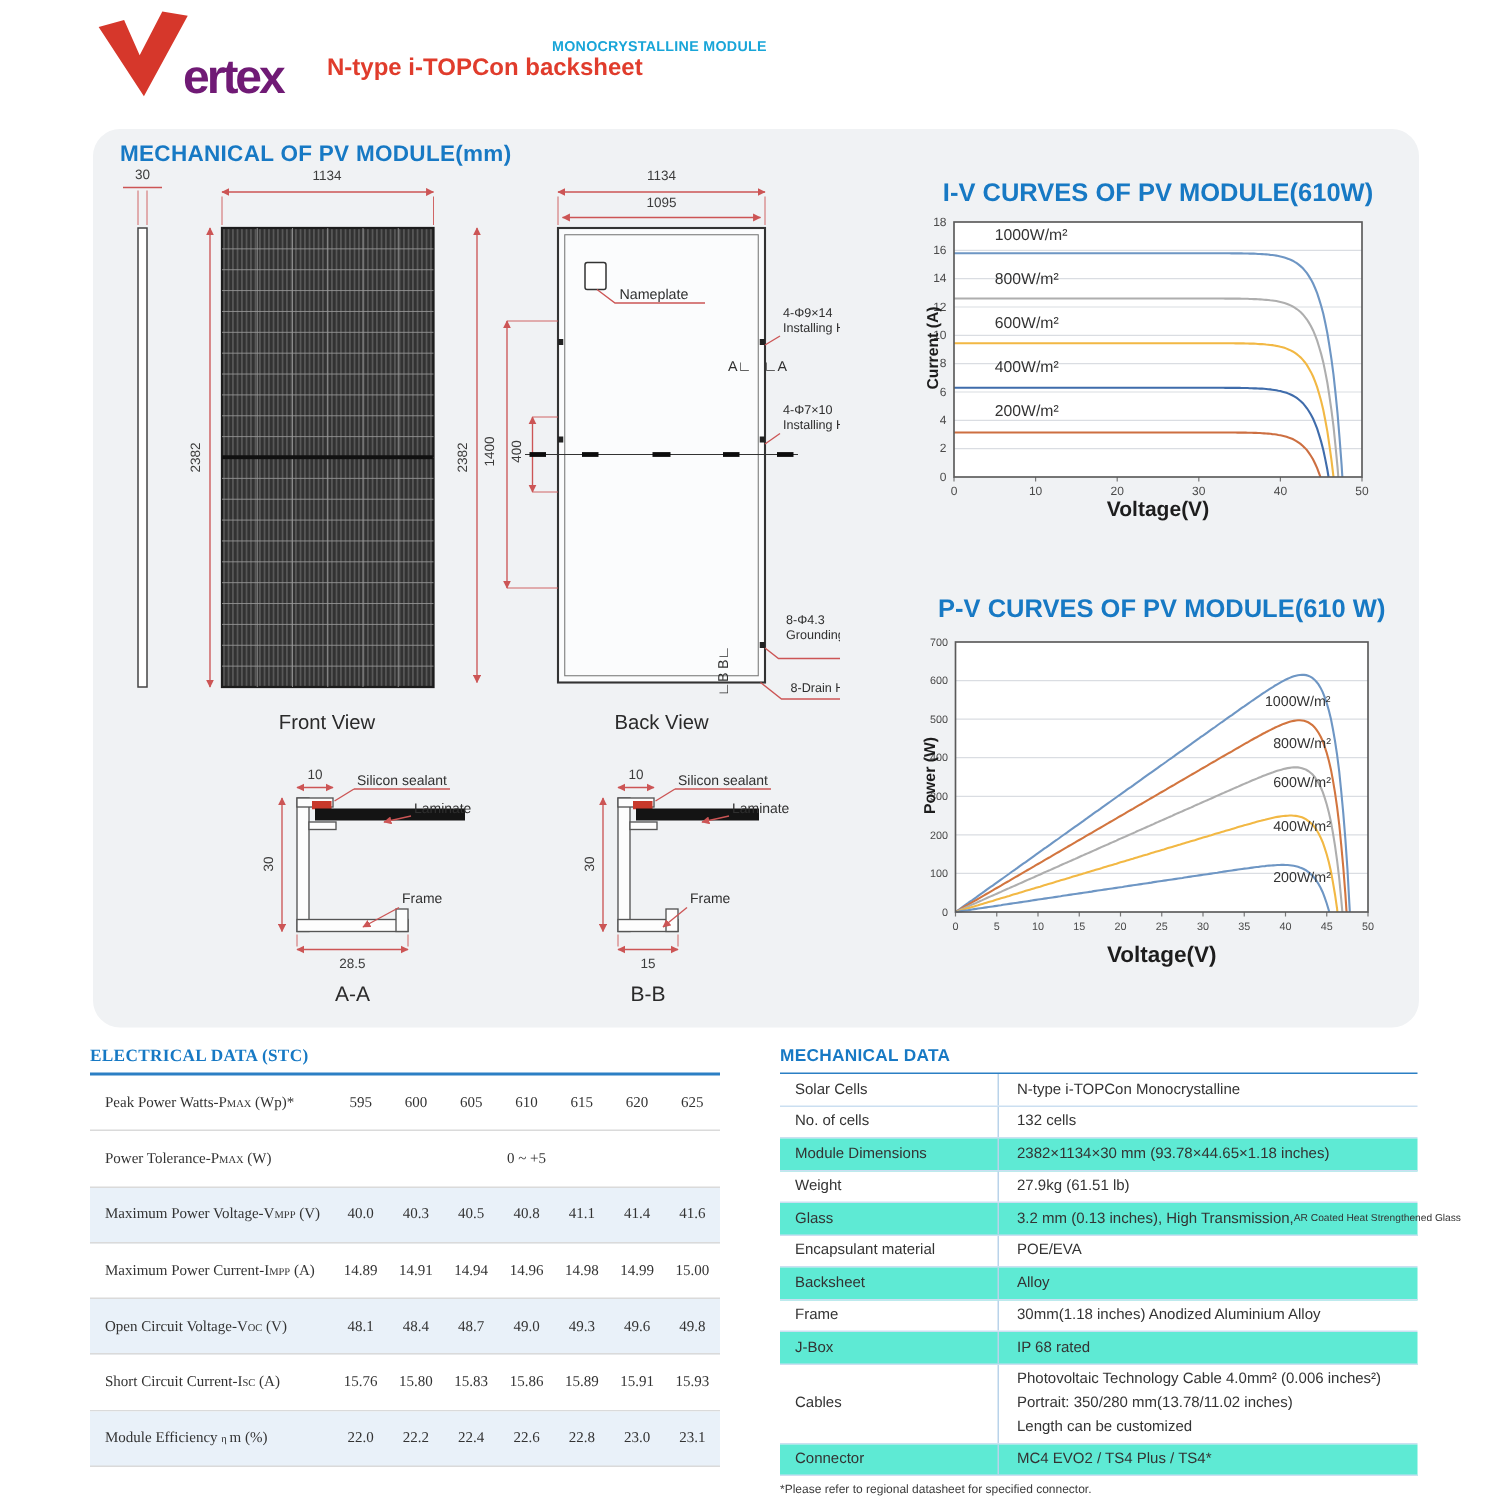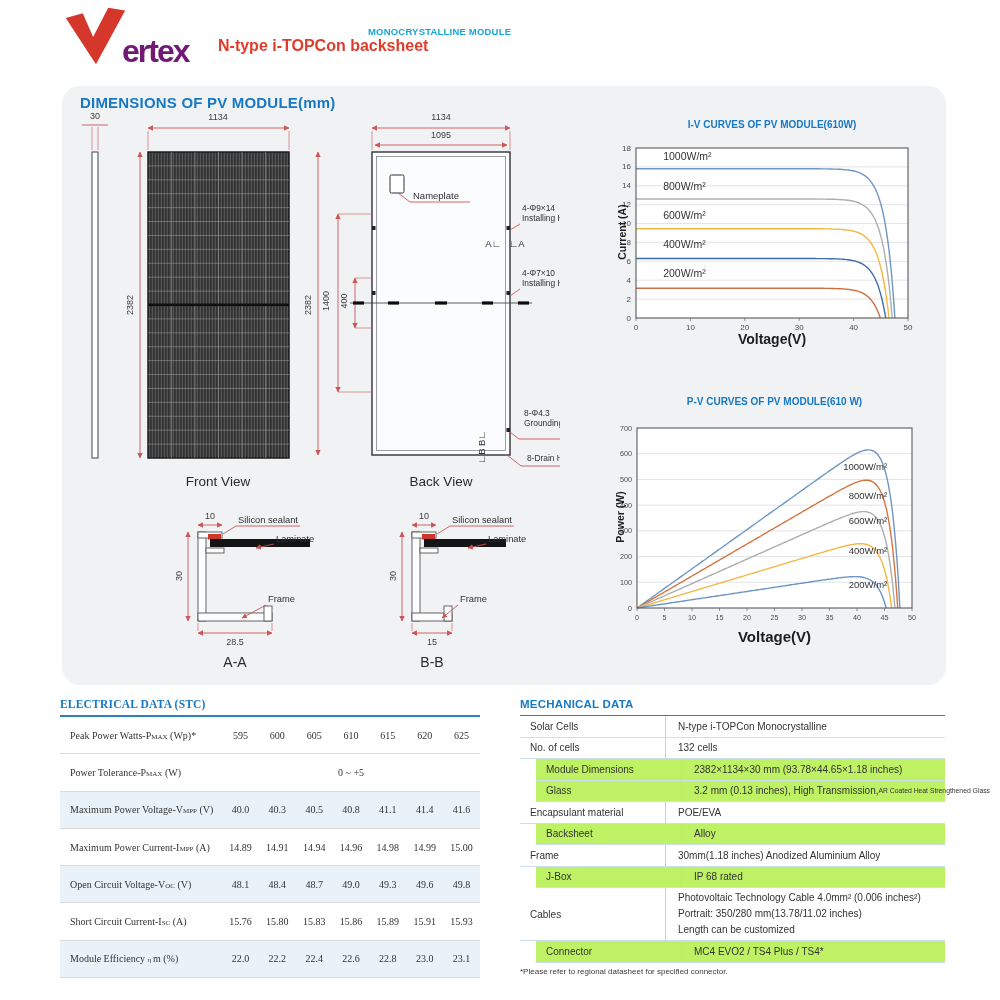--- a/index.html
+++ b/index.html
@@ -17,57 +17,57 @@
   svg{font-family:"Liberation Sans",sans-serif;}
   .dim{stroke:#cc5555;stroke-width:0.9;}
   .ext{stroke:#cc5555;stroke-width:0.6;}
   .leader{stroke:#cc5555;stroke-width:0.9;fill:none;}
   .dimtxt{fill:#3c3c3c;font-size:9px;}
   .lbltxt{fill:#2f2f2f;font-size:8.4px;}
   .marktxt{fill:#2f2f2f;font-size:9.5px;}
   .cap{fill:#2a2a2a;font-size:13.5px;}
   .seccap{fill:#2a2a2a;font-size:14px;}
   
-  .chart-title{font-size:10px;font-weight:bold;color:#1779c4;text-align:center;}
+  .chart-title{font-size:17px;font-weight:bold;color:#1779c4;text-align:center;}
   .axis-x{font-size:14px;font-weight:bold;color:#1d1d1d;text-align:center;}
   .axis-y{font-size:10.5px;font-weight:bold;color:#1d1d1d;text-align:center;transform:rotate(-90deg);}
   
   .tbl-head{font-size:11.5px;font-weight:bold;color:#1779c4;letter-spacing:0.2px;}
   .e-table{margin-top:5px;border-top:2px solid #2b7fc4;}
   .e-row{display:flex;height:36.3px;align-items:center;border-bottom:1px solid #dadada;}
   .e-row.shaded{background:#e9f1f9;}
   .e-label{width:152px;padding-left:10px;font-size:10px;color:#333;white-space:nowrap;}
   .e-vals{flex:1;display:flex;}
   .e-cell,.e-merged{flex:1;text-align:center;font-size:10px;color:#333;}
   .sub{font-size:7px;}
   .small{font-size:6.8px;}
   .m-table{margin-top:5px;border-top:1.5px solid #2b7fc4;}
   .m-row{display:flex;height:20.5px;align-items:stretch;border-bottom:1px solid #cbdff1;}
-  .m-row.shaded{background:#bef264;margin-left:16px;}
+  .m-row.shaded{background:#5eead4;}
   .m-row.tall{height:52px;}
   .m-label{width:135px;padding-left:10px;font-size:10px;color:#333;flex-shrink:0;display:flex;align-items:center;}
   .m-value{flex:1;border-left:1px solid #b9d3ea;padding-left:12px;font-size:10px;color:#333;display:flex;align-items:center;white-space:nowrap;}
   .m-row.tall .m-value{flex-direction:column;align-items:flex-start;justify-content:center;}
   .m-line{line-height:16px;}
   .footnote{font-size:8px;color:#3a3a3a;margin-top:4px;}
 </style>
 </head>
 <body>
 
 <div class="abs logo">
   <svg width="66" height="62" viewBox="0 0 70 64">
     <path d="M4,14 L22,9 L33,34 L49,3 L67,6 L36,63 Z" fill="#d6372b"></path>
   </svg>
   <span class="logo-rest">ertex</span>
 </div>
 <div class="abs tagline">N-type i-TOPCon backsheet</div>
 <div class="abs module-type">MONOCRYSTALLINE MODULE</div>
 
 <div class="abs panel"></div>
-<div class="abs dims-heading">DIMENSIONS OF PV MODULE(mm)</div>
+<div class="abs dims-heading">MECHANICAL OF PV MODULE(mm)</div>
 
 <svg class="abs" style="left:60px;top:105px;" width="500" height="575" viewBox="0 0 500 575">
   <defs>
     <marker id="arr" viewBox="0 0 6 6" markerWidth="6" markerHeight="6" refX="5.5" refY="3" orient="auto-start-reverse">
       <path d="M0,0L6,3L0,6Z" fill="#cc5555"></path>
     </marker>
     <pattern id="pstripe" width="3" height="3" patternUnits="userSpaceOnUse">
       <rect width="3" height="3" fill="#323232"></rect>
       <rect x="1.8" width="1" height="3" fill="#5d5d5d"></rect>
     </pattern>
@@ -428,20 +428,26 @@
         <div class="m-value">
           <span>132 cells</span>
         </div>
       </div>
       <div class="m-row shaded">
         <div class="m-label">Module Dimensions</div>
         <div class="m-value">
           <span>2382×1134×30 mm (93.78×44.65×1.18 inches)</span>
         </div>
       </div>
+      <div class="m-row">
+        <div class="m-label">Weight</div>
+        <div class="m-value">
+          <span>27.9kg (61.51 lb)</span>
+        </div>
+      </div>
       <div class="m-row shaded">
         <div class="m-label">Glass</div>
         <div class="m-value">
           <span>3.2 mm (0.13 inches), High Transmission, </span>
           <span class="small">AR Coated Heat Strengthened Glass</span>
         </div>
       </div>
       <div class="m-row">
         <div class="m-label">Encapsulant material</div>
         <div class="m-value">

